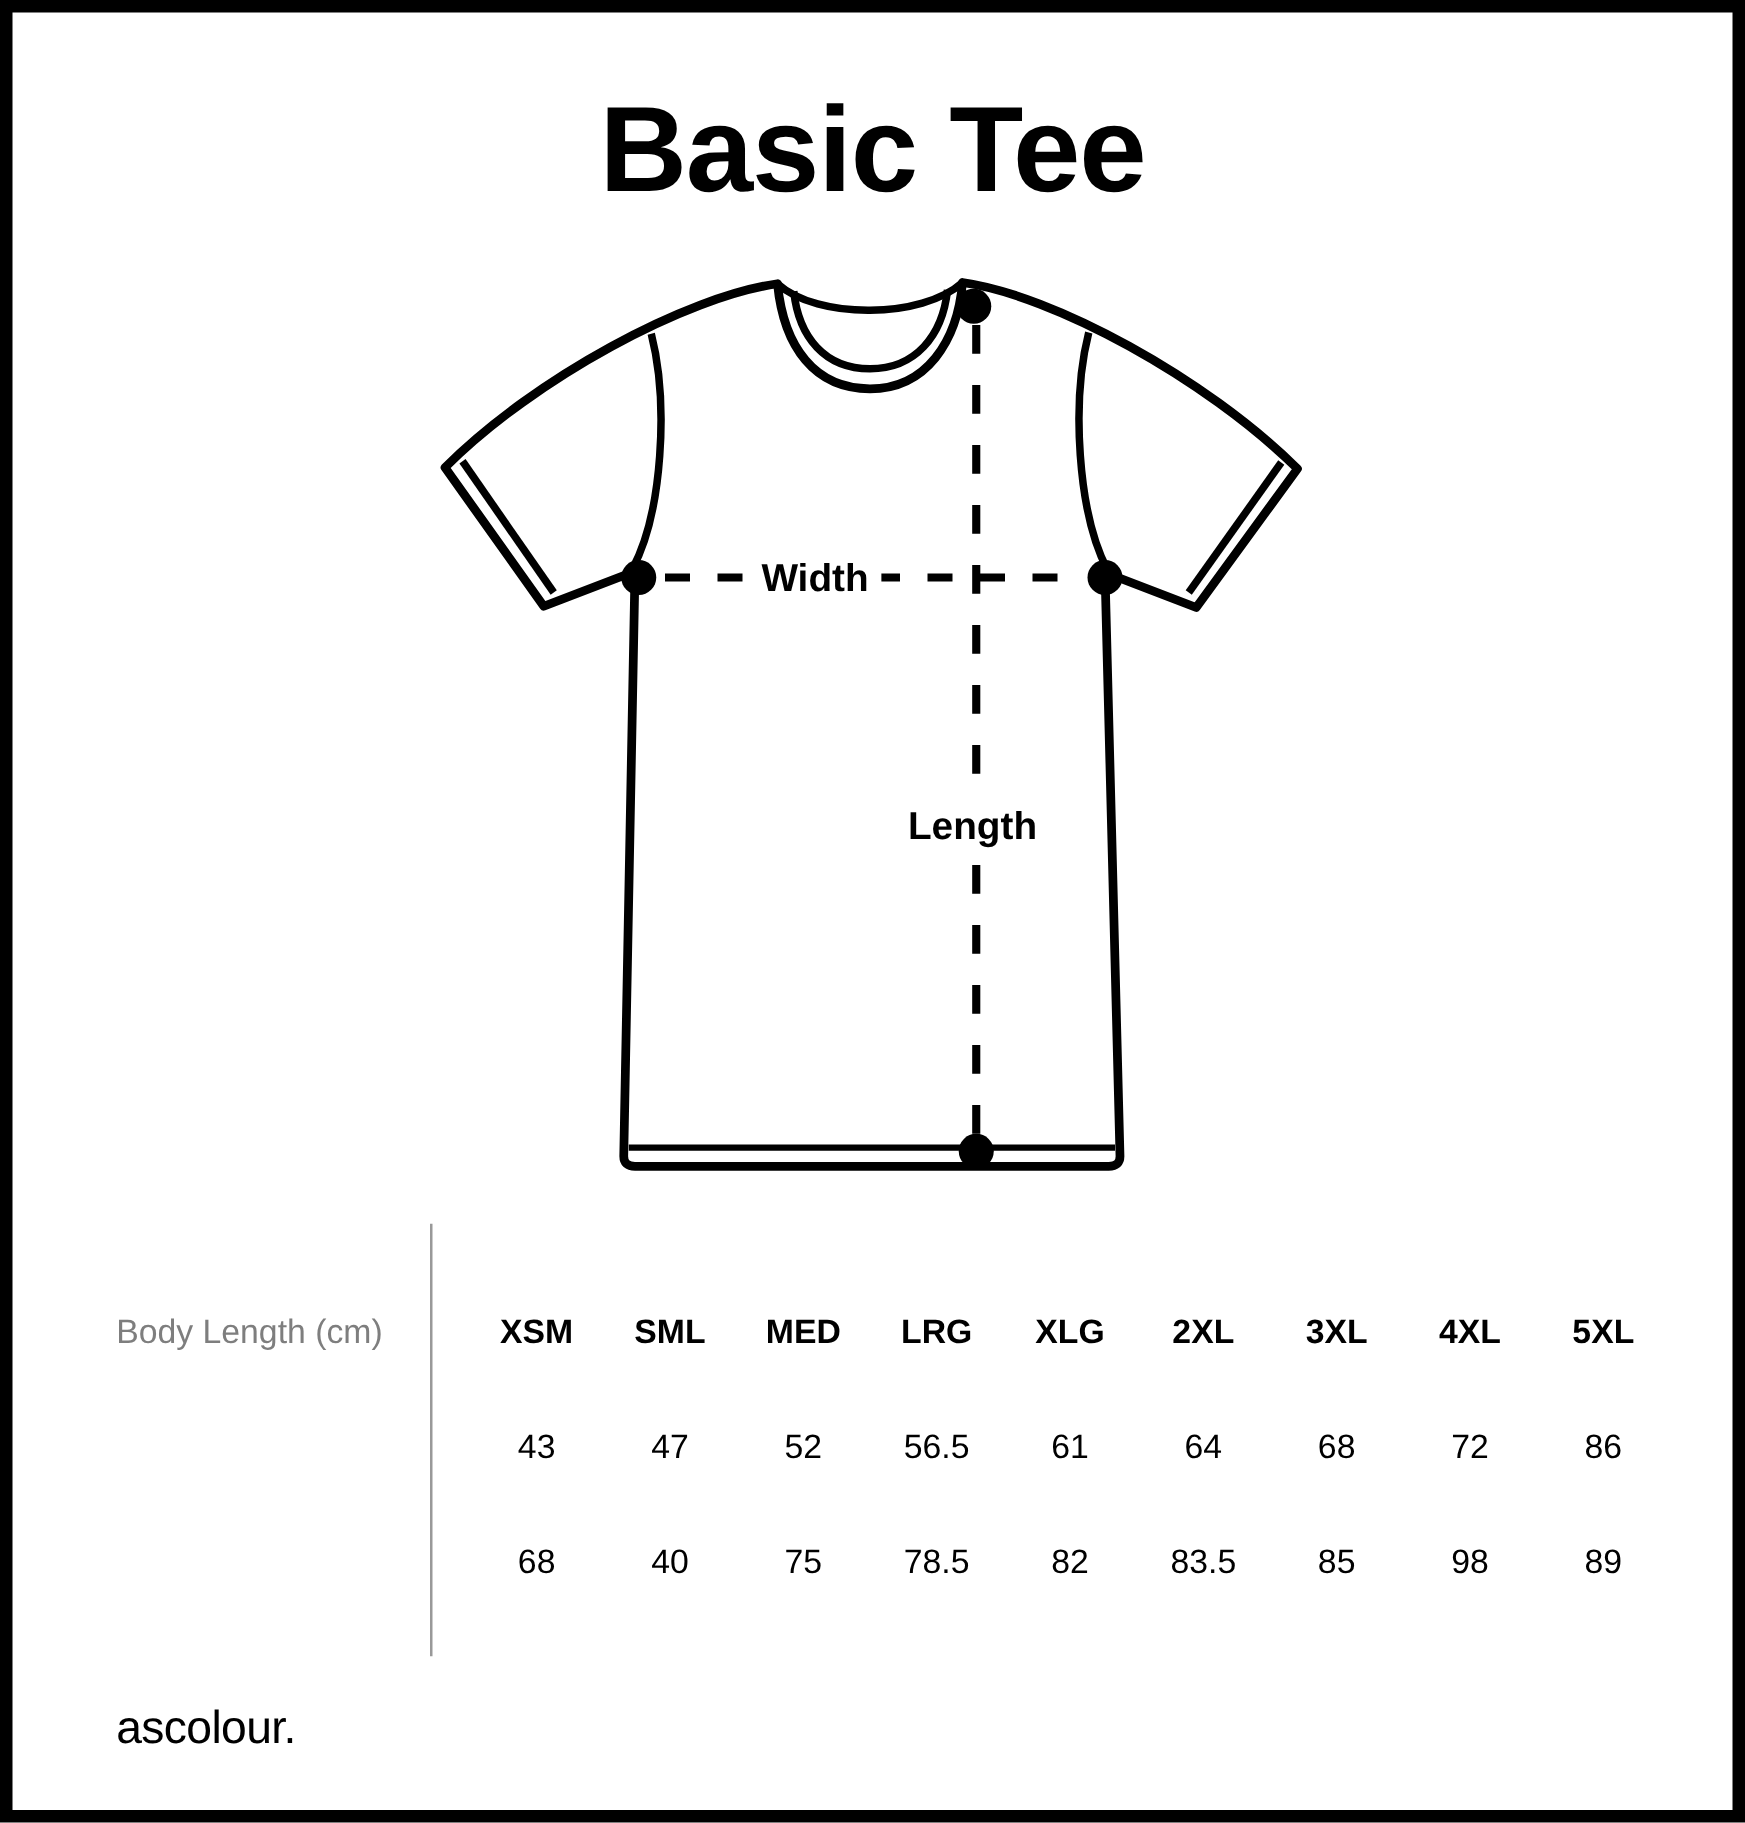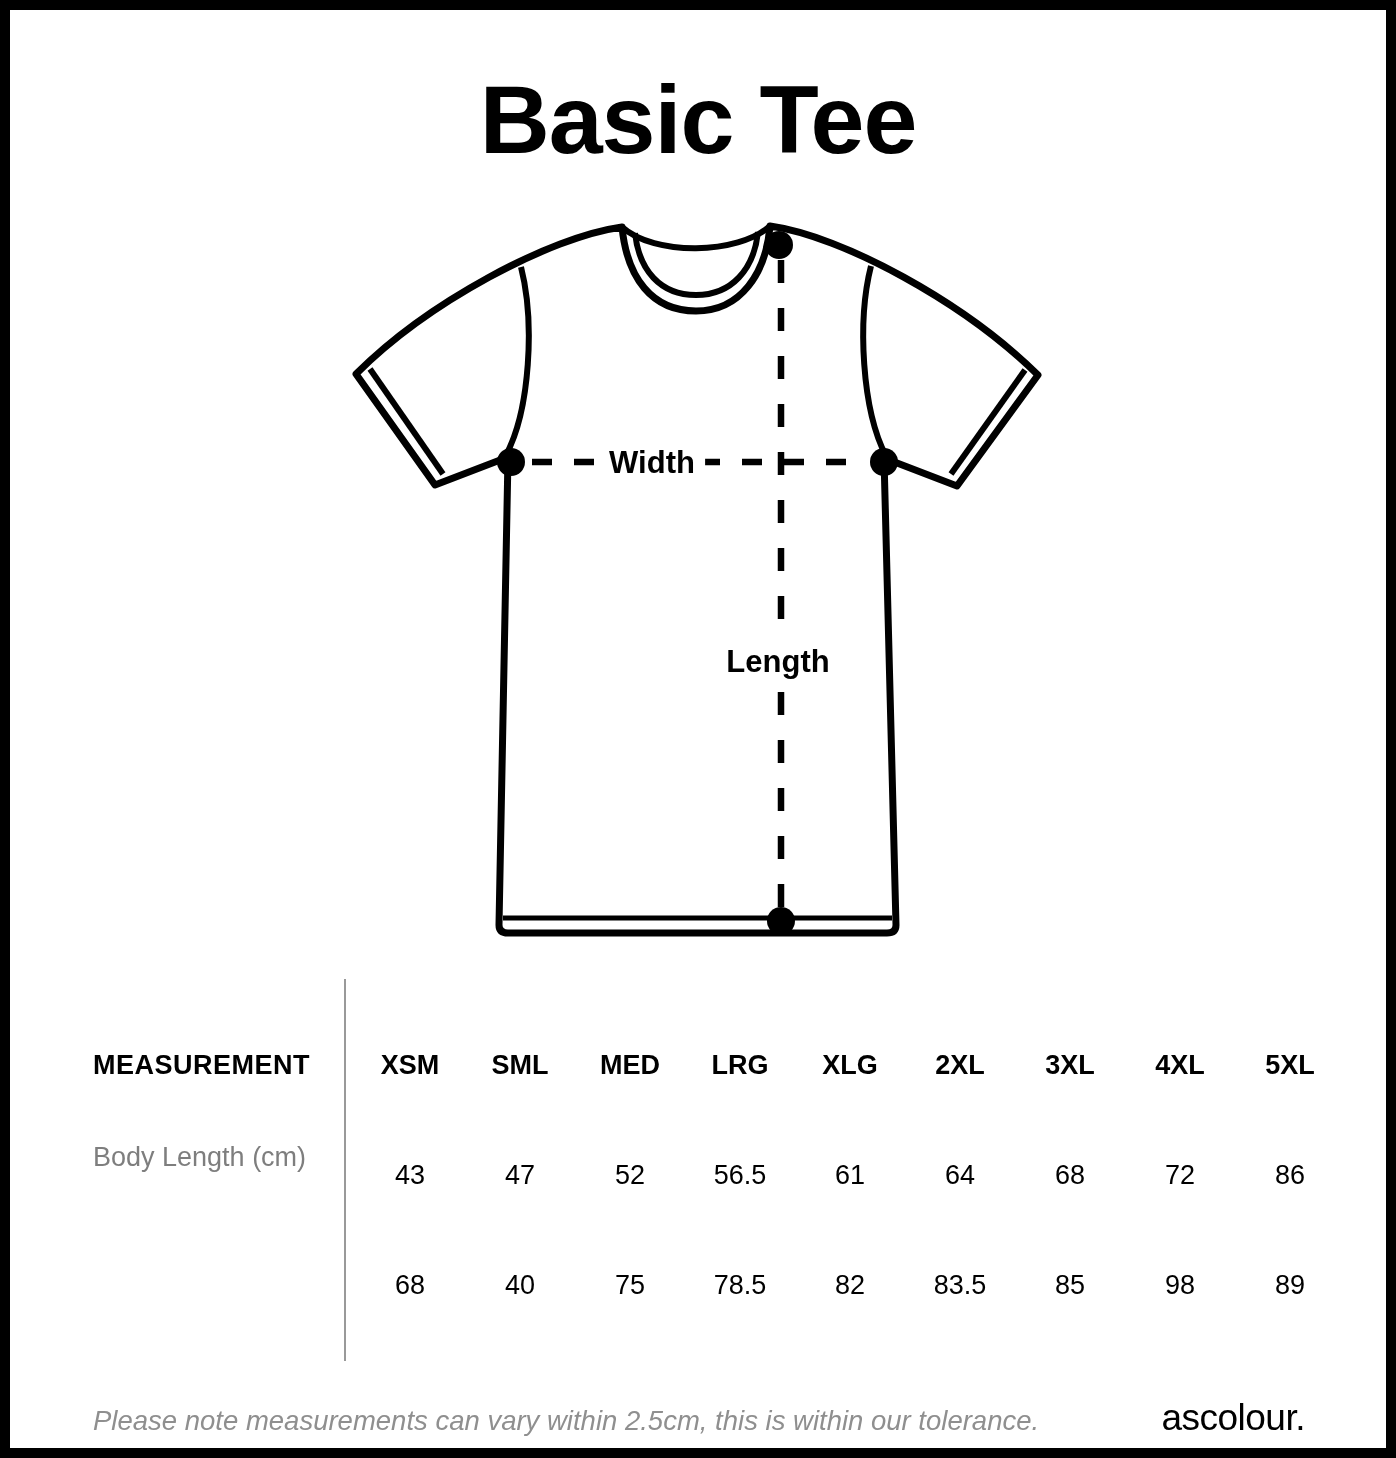--- a/index.html
+++ b/index.html
@@ -70,28 +70,27 @@
   .labels-col .head{
     font-weight:bold;
     letter-spacing:.5px;
     color:var(--ink);
   }
   .labels-col .rowlabel{color:var(--label-gray);}
   .values-col{
     flex:1;
     border-left:2px solid var(--divider-gray);
     box-sizing:border-box;
-    padding:40px 0 30px 18px;
+    padding:40px 0 30px 30px;
     display:grid;
     grid-template-columns:repeat(9,1fr);
     grid-auto-rows:92px;
     align-items:center;
     justify-items:center;
     font-size:27px;
-    gap:18px;
   }
   .values-col .head{font-weight:bold;}
   
   .footer{
     display:flex;
     justify-content:space-between;
     align-items:baseline;
     margin:36px 81px 0 83px;
   }
   .note{
@@ -151,21 +150,20 @@
       <circle cx="513" cy="440" r="14" fill="#000000"></circle>
       <circle cx="886" cy="440" r="14" fill="#000000"></circle>
       <circle cx="783" cy="899" r="14" fill="#000000"></circle>
     </svg>
     <span class="measure-label width">Width</span>
     <span class="measure-label length">Length</span>
   </div>
 
   <div class="size-table">
     <div class="labels-col">
-      <div class="cell head">MEASUREMENT</div>
       <div class="cell rowlabel">Body Length (cm)</div>
     </div>
     <div class="values-col">
       <div class="head">XSM</div>
       <div class="head">SML</div>
       <div class="head">MED</div>
       <div class="head">LRG</div>
       <div class="head">XLG</div>
       <div class="head">2XL</div>
       <div class="head">3XL</div>
@@ -188,17 +186,16 @@
       <div class="val">78.5</div>
       <div class="val">82</div>
       <div class="val">83.5</div>
       <div class="val">85</div>
       <div class="val">98</div>
       <div class="val">89</div>
     </div>
   </div>
 
   <div class="footer">
-    <p class="note">Please note measurements can vary within 2.5cm, this is within our tolerance.</p>
     <div class="brand">ascolour.</div>
   </div>
 
 </div>
 
 </body></html>

